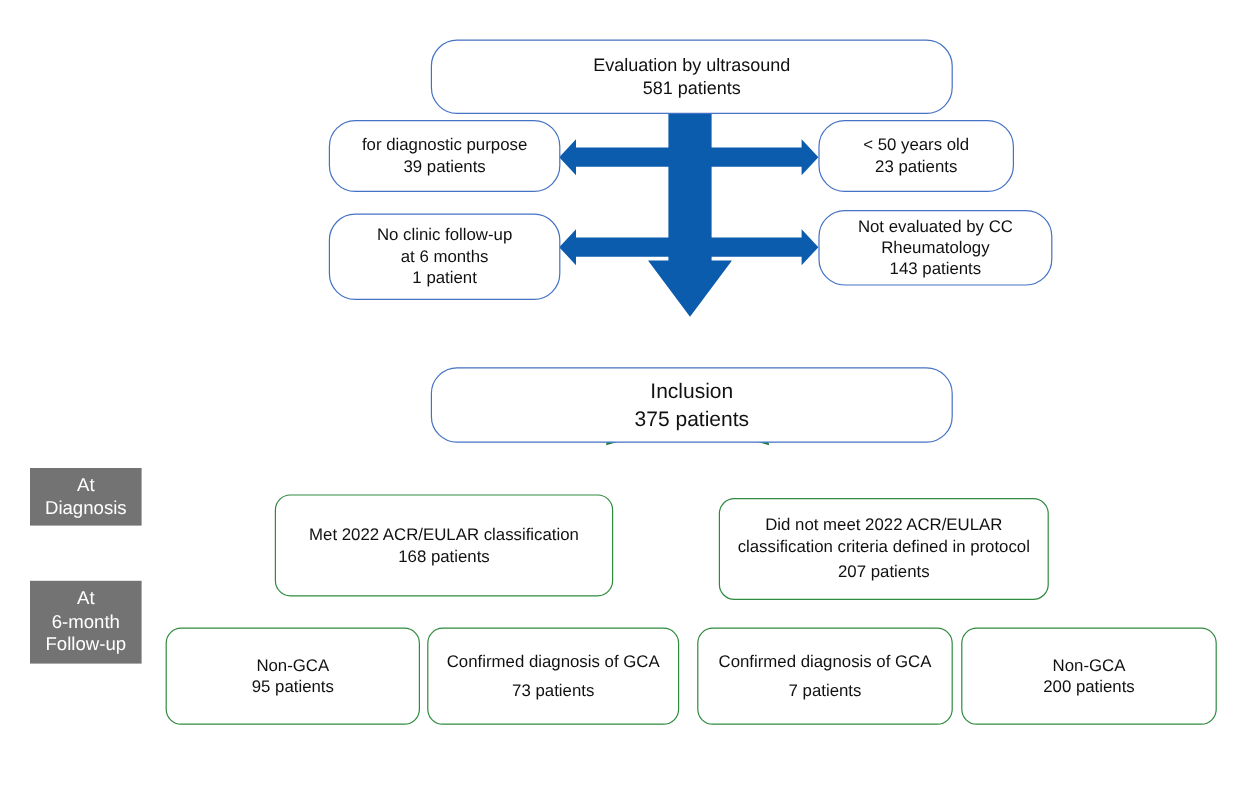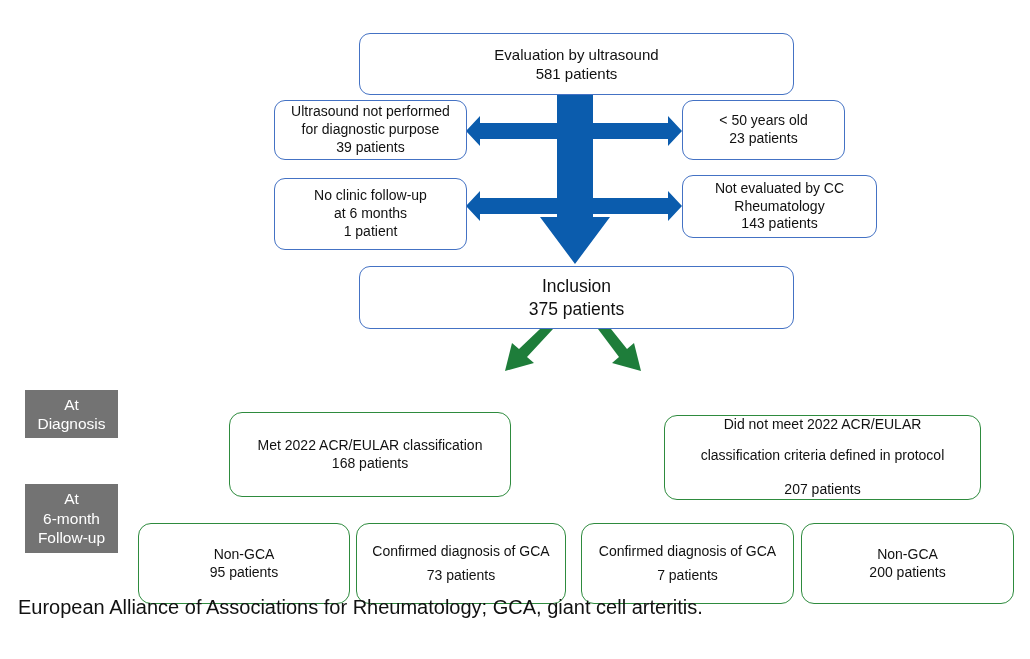--- a/index.html
+++ b/index.html
@@ -1,26 +1,26 @@
 <!DOCTYPE html>
 <html><head>
 <meta charset="utf-8">
 <style>
   html, body { margin: 0; padding: 0; background: #ffffff; }
   body { width: 1030px; height: 659px; position: relative; overflow: hidden;
          font-family: "Liberation Sans", sans-serif; color: #111; }
   .box { position: absolute; box-sizing: border-box; background: #fff;
          display: flex; flex-direction: column; align-items: center; justify-content: center;
          text-align: center; line-height: 1.28; }
-  .box.blue { border: 1.6px solid #4472c4; border-radius: 11px; }
+  .box.blue { border: 1.6px solid #4472c4; border-radius: 22px; }
   .box.green { border: 1.6px solid #2e8b3e; border-radius: 13px; margin-top: 40px; }
   .box span { display: block; }
   .fs14 { font-size: 14px; }
   .fs15 { font-size: 15px; }
-  .fs17 { font-size: 17.5px; }
+  .fs17 { font-size: 17.5px; margin-top: 40px; }
   .label { position: absolute; box-sizing: border-box; background: #737373; color: #fff;
            display: flex; flex-direction: column; align-items: center; justify-content: center;
            text-align: center; font-size: 15.5px; line-height: 1.25; }
   .label span { display: block; }
   svg.arrows { position: absolute; left: 0; top: 0; }
   .footnote { position: absolute; left: 18px; top: 592px; font-size: 20px; line-height: 31px;
               color: #111; width: 1010px; }
   .footnote span { display: block; }
 </style>
 </head>
@@ -43,21 +43,20 @@
   <polygon fill="#1e7d3a" points="785,460 794,460 785,474 790,477 774,481 776,466 781,470"></polygon>
   <polygon fill="#1e7d3a" points="798,460 807,460 812,470 817,466 819,481 802,477 807,474"></polygon>
 </svg>
 
 <div class="box blue fs15" style="left:359px; top:33px; width:435px; height:62px;">
   <span>Evaluation by ultrasound</span>
   <span>581 patients</span>
 </div>
 
 <div class="box blue fs14" style="left:274px; top:100px; width:193px; height:60px;">
-  <span>Ultrasound not performed</span>
   <span>for diagnostic purpose</span>
   <span>39 patients</span>
 </div>
 <div class="box blue fs14" style="left:274px; top:178px; width:193px; height:72px;">
   <span>No clinic follow-up</span>
   <span>at 6 months</span>
   <span>1 patient</span>
 </div>
 <div class="box blue fs14" style="left:682px; top:100px; width:163px; height:60px;">
   <span>&lt; 50 years old</span>
@@ -81,21 +80,21 @@
 <div class="label" style="left:25px; top:484px; width:93px; height:69px;">
   <span>At</span>
   <span>6-month</span>
   <span>Follow-up</span>
 </div>
 
 <div class="box green fs14" style="left:229px; top:372px; width:282px; height:85px;">
   <span>Met 2022 ACR/EULAR classification</span>
   <span>168 patients</span>
 </div>
-<div class="box green fs14" style="left:664px; top:375px; width:317px; height:85px;justify-content:space-between;">
+<div class="box green fs14" style="left:599px; top:375px; width:275px; height:85px;">
   <span>Did not meet 2022 ACR/EULAR</span>
   <span>classification criteria defined in protocol</span>
   <span style="margin-top:4px;">207 patients</span>
 </div>
 
 <div class="box green fs14" style="left:138px; top:483px; width:212px; height:81px;">
   <span>Non-GCA</span>
   <span>95 patients</span>
 </div>
 <div class="box green fs14" style="left:356px; top:483px; width:210px; height:81px;">
@@ -105,14 +104,13 @@
 <div class="box green fs14" style="left:581px; top:483px; width:213px; height:81px;">
   <span>Confirmed diagnosis of GCA</span>
   <span style="margin-top:6px;">7 patients</span>
 </div>
 <div class="box green fs14" style="left:801px; top:483px; width:213px; height:81px;">
   <span>Non-GCA</span>
   <span>200 patients</span>
 </div>
 
 <div class="footnote">
-  <span>European Alliance of Associations for Rheumatology; GCA, giant cell arteritis.</span>
 </div>
 
 </body></html>

